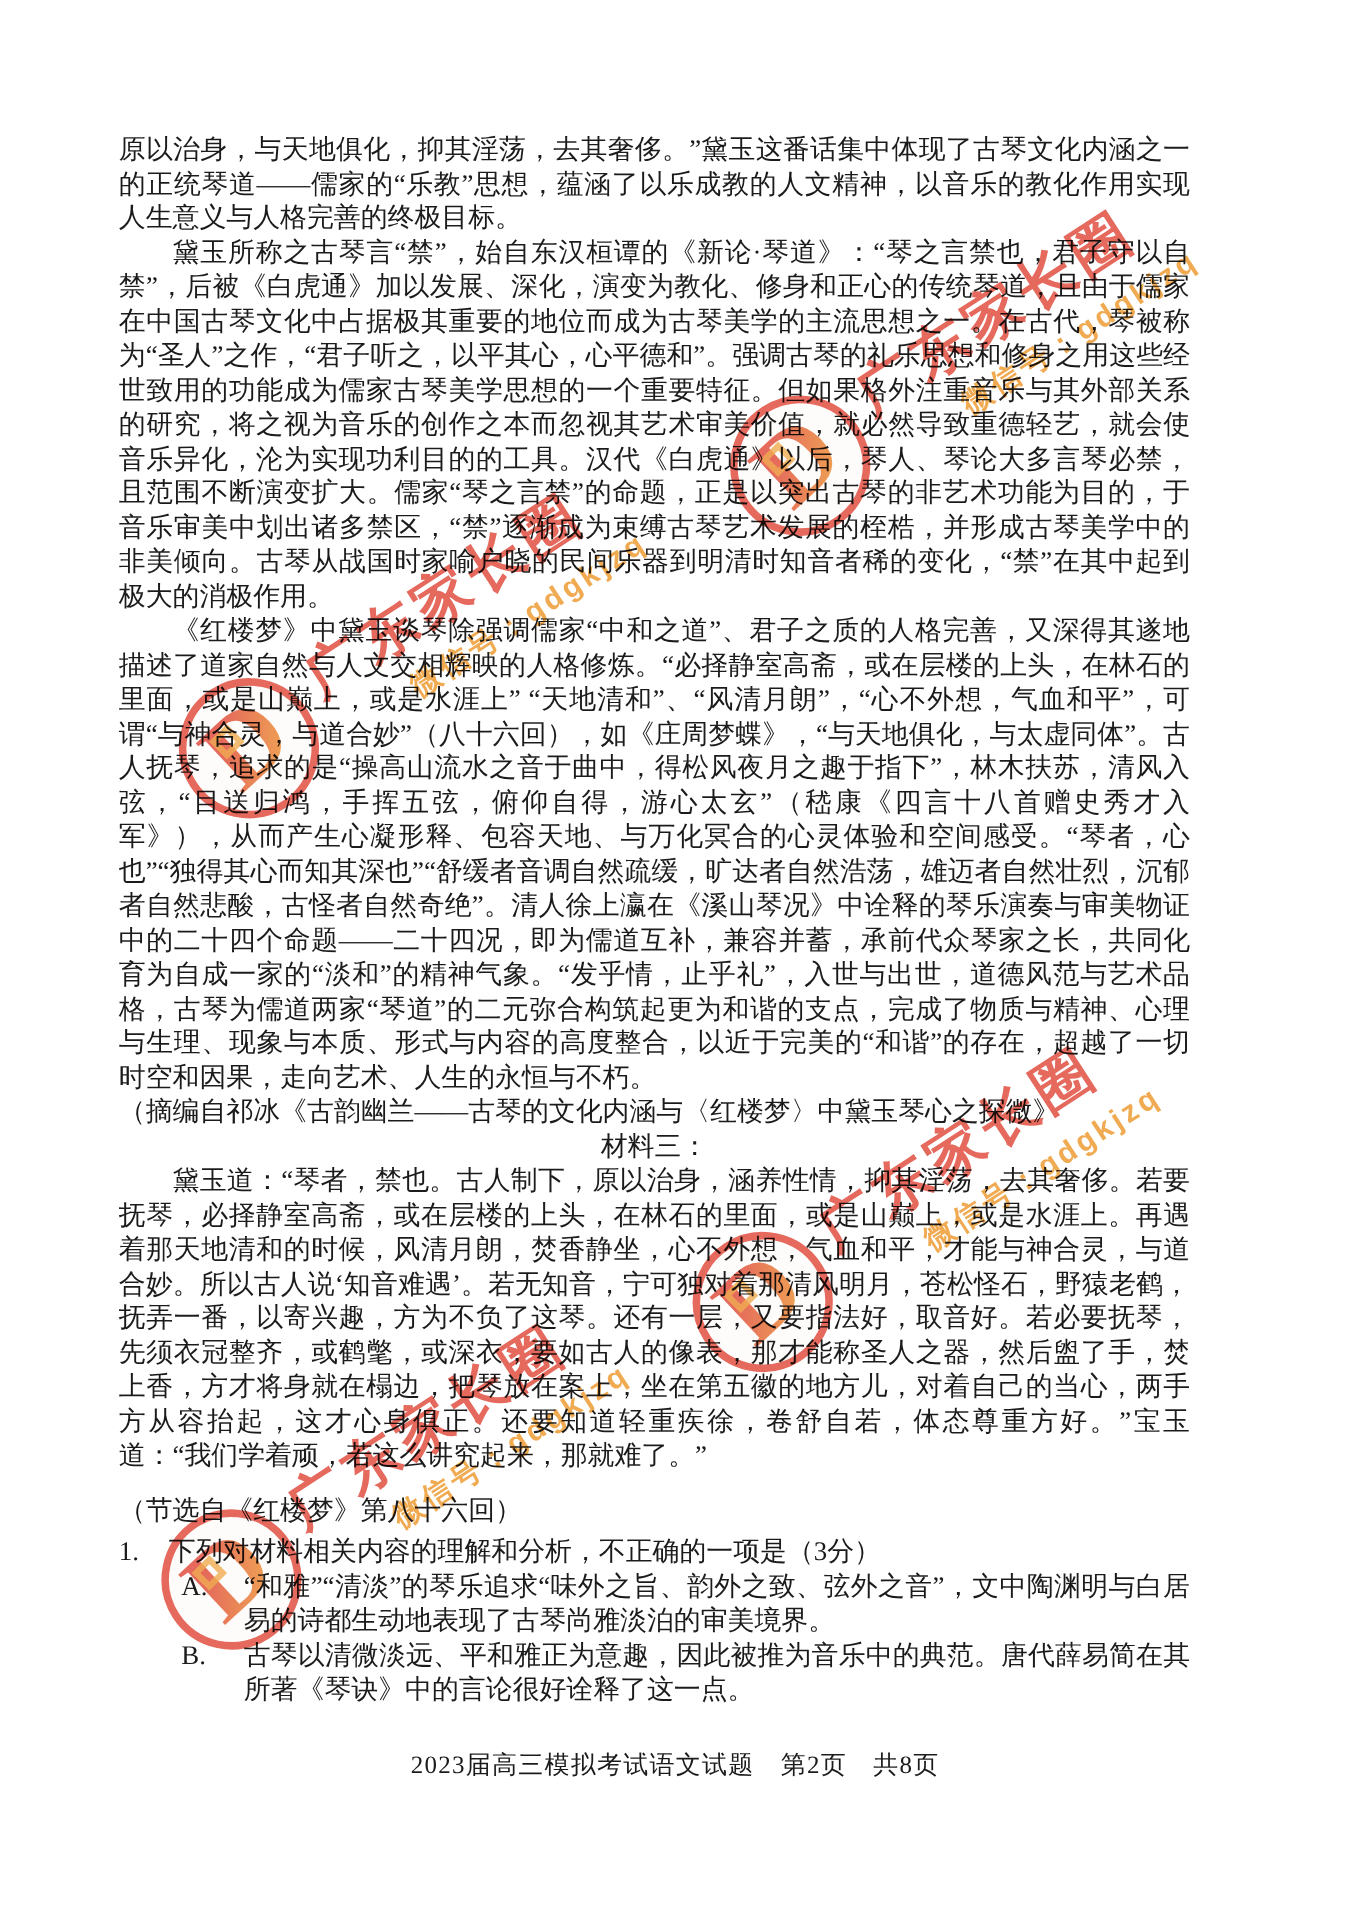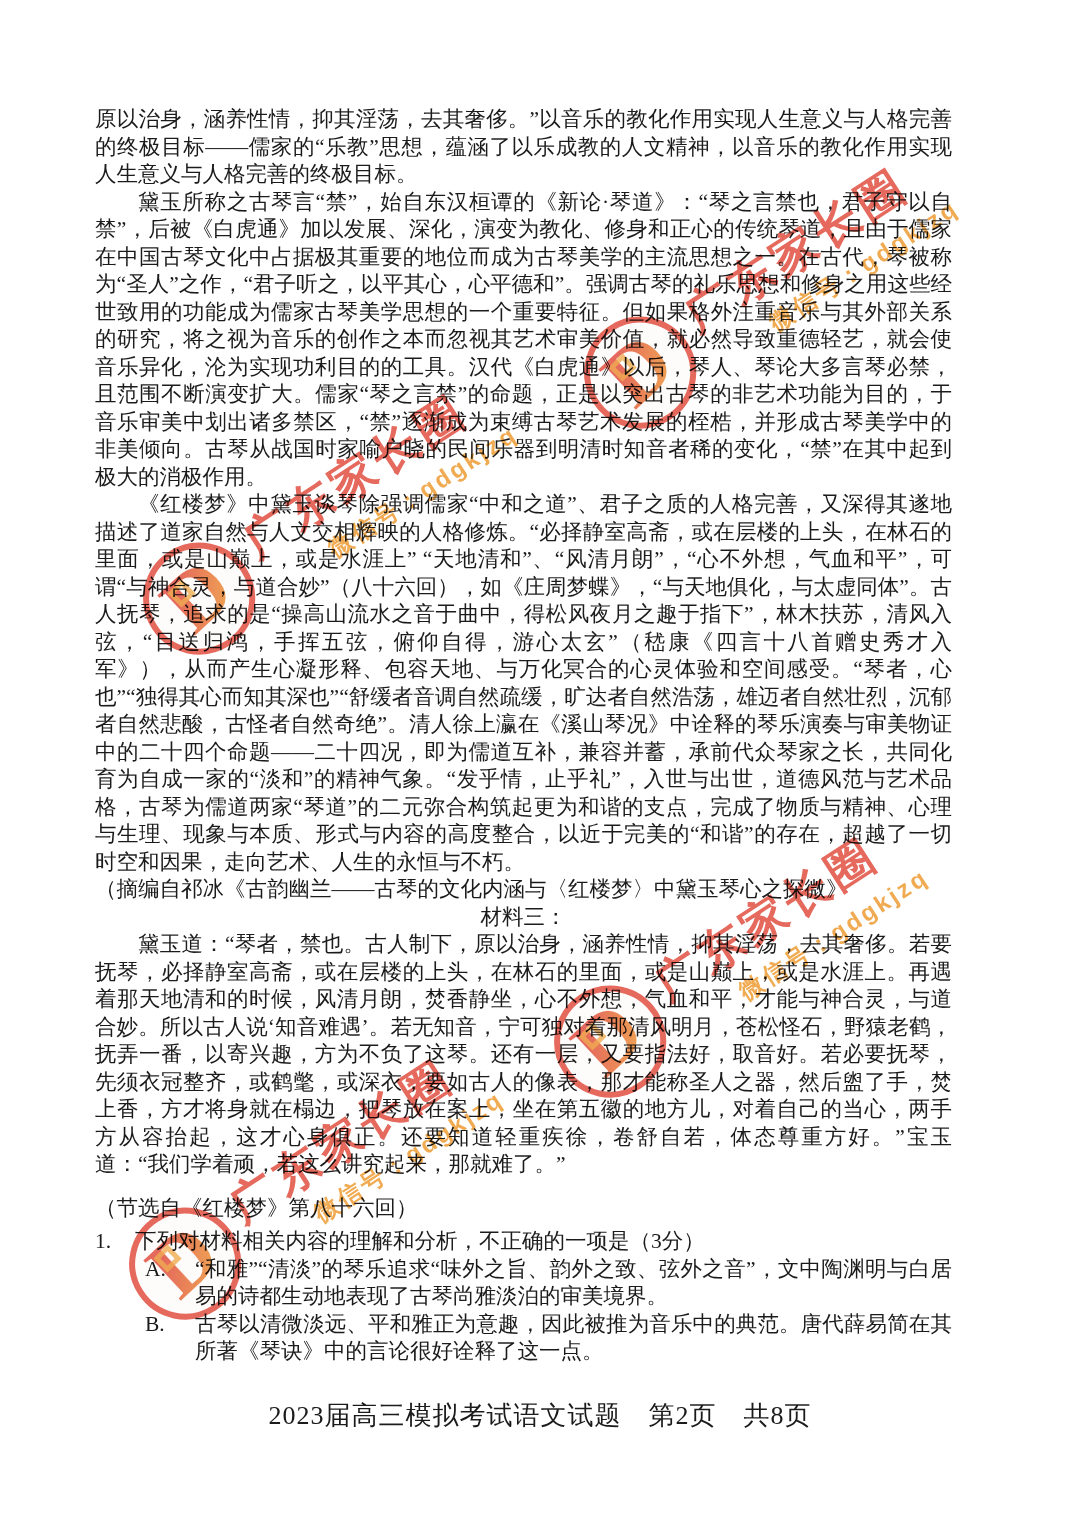--- a/index.html
+++ b/index.html
@@ -42,21 +42,21 @@
   .q-text { flex: 1; }
   .option { display: flex; margin-left: 50px; }
   .opt-label { width: 50px; flex: 0 0 50px; }
   .opt-text { flex: 1; text-align: justify; word-break: break-all; }
   .footer {
     position: absolute;
     left: 0;
     right: 0;
     top: 1398px;
     text-align: center;
-    font-size: 26px;
+    font-size: 20px;
     letter-spacing: 1px;
     z-index: 1;
   }
   
   .wm {
     position: absolute;
     display: flex;
     align-items: center;
     gap: 14px;
     transform: rotate(-33deg);
@@ -117,21 +117,21 @@
     margin-top: 2px;
     color: var(--wm-sub, #efa23f);
   }
 </style>
 </head>
 <body>
 
 <div class="page">
 
   <div class="text-column">
-    <p class="para">原以治身，涵养性情，抑其淫荡，去其奢侈。”以音乐的教化作用实现人生意义与人格完善的终极目标——儒家的“乐教”思想，蕴涵了以乐成教的人文精神，以音乐的教化作用实现人生意义与人格完善的终极目标。</p>
+    <p class="para">原以治身，与天地俱化，抑其淫荡，去其奢侈。”黛玉这番话集中体现了古琴文化内涵之一的正统琴道——儒家的“乐教”思想，蕴涵了以乐成教的人文精神，以音乐的教化作用实现人生意义与人格完善的终极目标。</p>
     <p class="para indent">黛玉所称之古琴言“禁”，始自东汉桓谭的《新论·琴道》：“琴之言禁也，君子守以自禁”，后被《白虎通》加以发展、深化，演变为教化、修身和正心的传统琴道，且由于儒家在中国古琴文化中占据极其重要的地位而成为古琴美学的主流思想之一。在古代，琴被称为“圣人”之作，“君子听之，以平其心，心平德和”。强调古琴的礼乐思想和修身之用这些经世致用的功能成为儒家古琴美学思想的一个重要特征。但如果格外注重音乐与其外部关系的研究，将之视为音乐的创作之本而忽视其艺术审美价值，就必然导致重德轻艺，就会使音乐异化，沦为实现功利目的的工具。汉代《白虎通》以后，琴人、琴论大多言琴必禁，且范围不断演变扩大。儒家“琴之言禁”的命题，正是以突出古琴的非艺术功能为目的，于音乐审美中划出诸多禁区，“禁”逐渐成为束缚古琴艺术发展的桎梏，并形成古琴美学中的非美倾向。古琴从战国时家喻户晓的民间乐器到明清时知音者稀的变化，“禁”在其中起到极大的消极作用。</p>
     <p class="para indent">《红楼梦》中黛玉谈琴除强调儒家“中和之道”、君子之质的人格完善，又深得其遂地描述了道家自然与人文交相辉映的人格修炼。“必择静室高斋，或在层楼的上头，在林石的里面，或是山巅上，或是水涯上” “天地清和”、“风清月朗”，“心不外想，气血和平”，可谓“与神合灵，与道合妙”（八十六回），如《庄周梦蝶》，“与天地俱化，与太虚同体”。古人抚琴，追求的是“操高山流水之音于曲中，得松风夜月之趣于指下”，林木扶苏，清风入弦，“目送归鸿，手挥五弦，俯仰自得，游心太玄”（嵇康《四言十八首赠史秀才入军》），从而产生心凝形释、包容天地、与万化冥合的心灵体验和空间感受。“琴者，心也”“独得其心而知其深也”“舒缓者音调自然疏缓，旷达者自然浩荡，雄迈者自然壮烈，沉郁者自然悲酸，古怪者自然奇绝”。清人徐上瀛在《溪山琴况》中诠释的琴乐演奏与审美物证中的二十四个命题——二十四况，即为儒道互补，兼容并蓄，承前代众琴家之长，共同化育为自成一家的“淡和”的精神气象。“发乎情，止乎礼”，入世与出世，道德风范与艺术品格，古琴为儒道两家“琴道”的二元弥合构筑起更为和谐的支点，完成了物质与精神、心理与生理、现象与本质、形式与内容的高度整合，以近于完美的“和谐”的存在，超越了一切时空和因果，走向艺术、人生的永恒与不朽。</p>
     <div class="attribution">（摘编自祁冰《古韵幽兰——古琴的文化内涵与〈红楼梦〉中黛玉琴心之探微》</div>
     <div class="material-heading">材料三：</div>
     <p class="para indent">黛玉道：“琴者，禁也。古人制下，原以治身，涵养性情，抑其淫荡，去其奢侈。若要抚琴，必择静室高斋，或在层楼的上头，在林石的里面，或是山巅上，或是水涯上。再遇着那天地清和的时候，风清月朗，焚香静坐，心不外想，气血和平，才能与神合灵，与道合妙。所以古人说‘知音难遇’。若无知音，宁可独对着那清风明月，苍松怪石，野猿老鹤，抚弄一番，以寄兴趣，方为不负了这琴。还有一层，又要指法好，取音好。若必要抚琴，先须衣冠整齐，或鹤氅，或深衣，要如古人的像表，那才能称圣人之器，然后盥了手，焚上香，方才将身就在榻边，把琴放在案上，坐在第五徽的地方儿，对着自己的当心，两手方从容抬起，这才心身俱正。还要知道轻重疾徐，卷舒自若，体态尊重方好。”宝玉道：“我们学着顽，若这么讲究起来，那就难了。”</p>
     <div class="attribution attribution-2">（节选自《红楼梦》第八十六回）</div>
 
     <div class="question-stem">
       <span class="q-num">1.</span>
       <span class="q-text">下列对材料相关内容的理解和分析，不正确的一项是（3分）</span>

